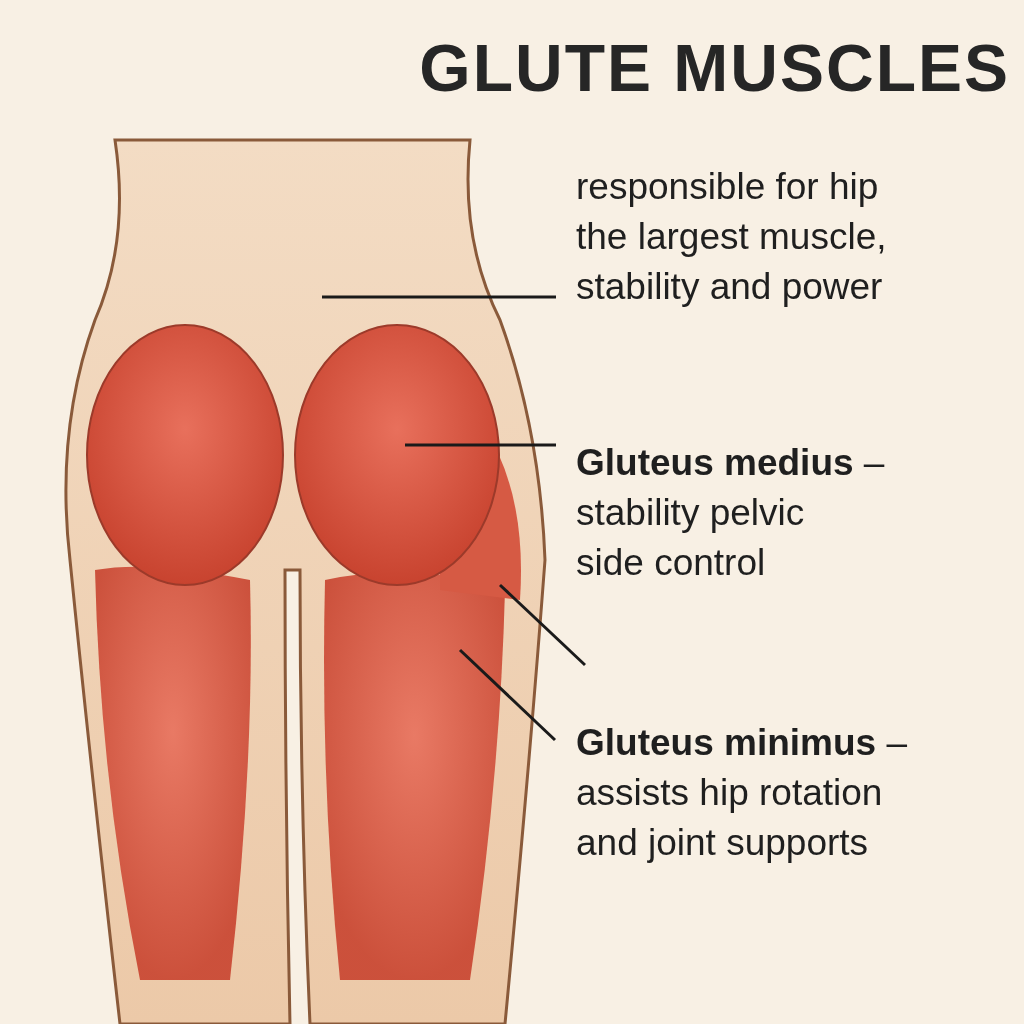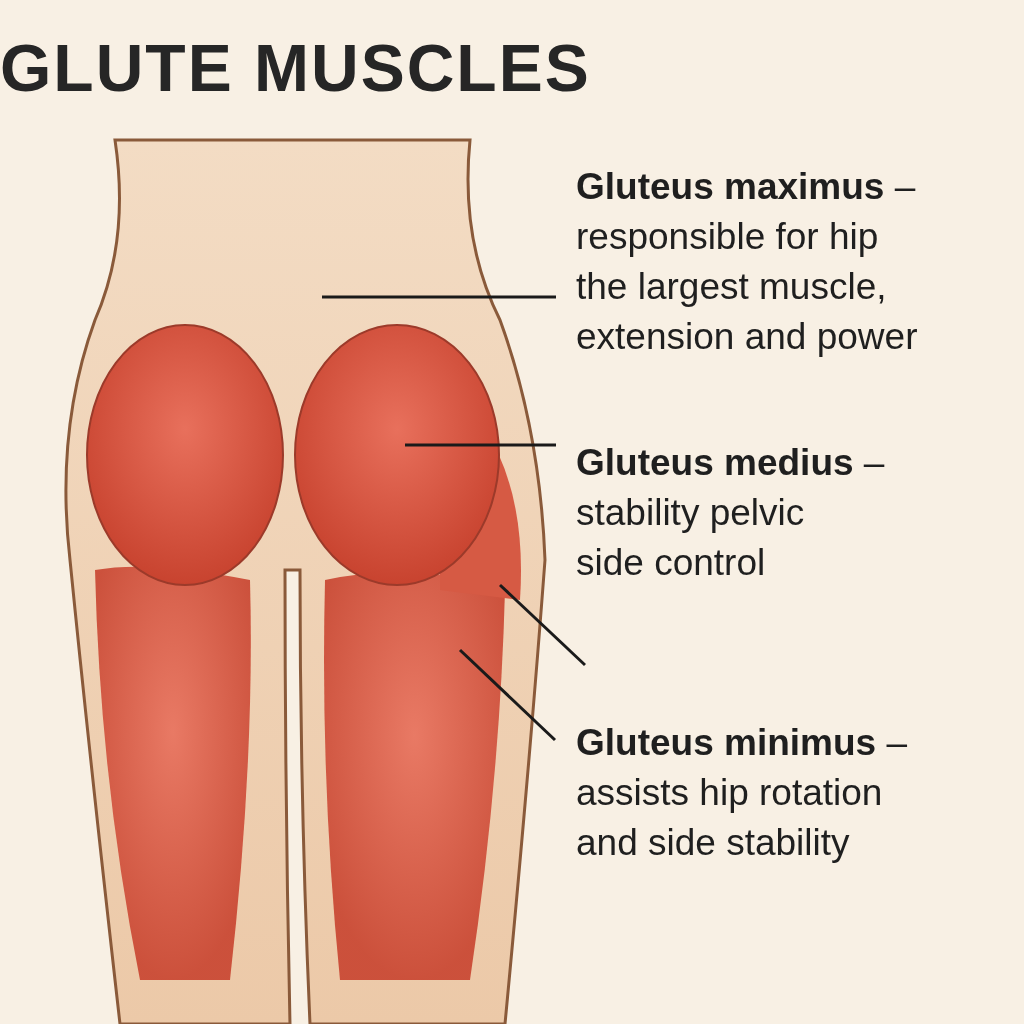--- a/index.html
+++ b/index.html
@@ -1,17 +1,17 @@
 <!DOCTYPE html>
 <html><head>
 <meta charset="utf-8">
 <style>
   html,body{margin:0;padding:0;}
   body{width:1024px;height:1024px;background:#f8f0e4;position:relative;overflow:hidden;font-family:"Liberation Sans",sans-serif;color:#222;}
-  .title{position:absolute;left:0;top:30px;width:1010px;text-align:left;font-weight:bold;font-size:66px;letter-spacing:2px;color:#262626;font-family:"Liberation Sans",sans-serif;}
+  .title{position:absolute;left:0;top:30px;width:1010px;text-align:right;font-weight:bold;font-size:66px;letter-spacing:2px;color:#262626;font-family:"Liberation Sans",sans-serif;}
   svg.fig{position:absolute;left:0;top:0;}
   .label{position:absolute;left:576px;font-size:37px;line-height:50px;color:#1f1f1f;font-family:"Liberation Sans",sans-serif;}
   .label b{font-weight:bold;}
 </style>
 </head>
 <body>
 
 <div class="title">GLUTE MUSCLES</div>
 
 <svg class="fig" width="1024" height="1024">
@@ -36,29 +36,28 @@
   <ellipse cx="185" cy="455" rx="98" ry="130" fill="url(#mg)" stroke="#9c3a2a" stroke-width="2"></ellipse>
   <ellipse cx="397" cy="455" rx="102" ry="130" fill="url(#mg)" stroke="#9c3a2a" stroke-width="2"></ellipse>
 
   <line x1="322" y1="297" x2="556" y2="297" stroke="#1a1a1a" stroke-width="3"></line>
   <line x1="405" y1="445" x2="556" y2="445" stroke="#1a1a1a" stroke-width="3"></line>
   <line x1="500" y1="585" x2="585" y2="665" stroke="#1a1a1a" stroke-width="3"></line>
   <line x1="460" y1="650" x2="555" y2="740" stroke="#1a1a1a" stroke-width="3"></line>
 </svg>
 
 <div class="label" style="top:162px">
-  <div><b>Gluteus maximus</b><span> –</span></div>
   <div>responsible for hip</div>
   <div>the largest muscle,</div>
-  <div>extension and power</div>
+  <div>stability and power</div>
 </div>
 
 <div class="label" style="top:438px">
   <div><b>Gluteus medius</b><span> –</span></div>
   <div>stability pelvic</div>
   <div>side control</div>
 </div>
 
 <div class="label" style="top:718px">
   <div><b>Gluteus minimus</b><span> –</span></div>
   <div>assists hip rotation</div>
-  <div>and side stability</div>
+  <div>and joint supports</div>
 </div>
 
 </body></html>

